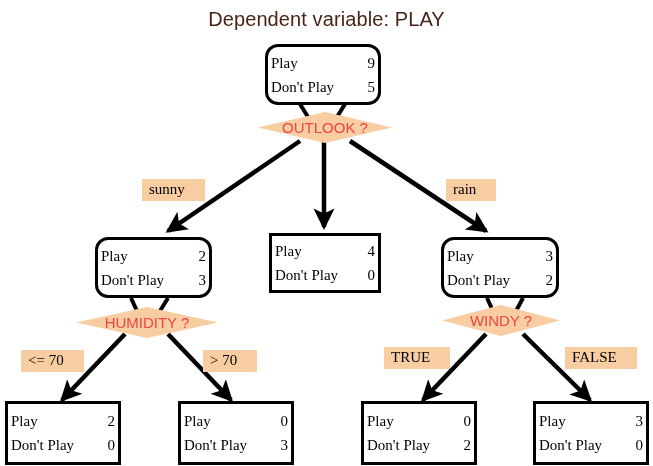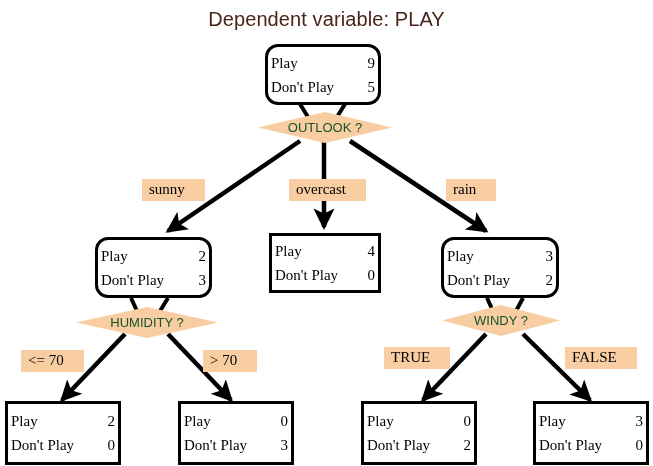--- a/index.html
+++ b/index.html
@@ -78,22 +78,22 @@
   .diamond .shape {
     position: absolute;
     left: 0; top: 0;
     width: 100%; height: 100%;
     background: #f8cda1;
     clip-path: polygon(0% 50%, 50% 0%, 100% 50%, 50% 100%);
   }
   .diamond .dtext {
     position: relative;
     font-family: "Liberation Sans", sans-serif;
-    font-size: 13px;
-    color: #14532d;
+    font-size: 15px;
+    color: #ef4444;
     white-space: nowrap;
     z-index: 2;
     text-align: center;
   }
 
   
   .edge-label {
     position: absolute;
     background: #f8cda1;
     color: #000000;
@@ -153,21 +153,20 @@
       <span class="val">5</span>
     </div>
   </div>
 
   <div class="diamond" style="left:258px; top:112px; width:134px; height:31px;">
     <span class="shape"></span>
     <span class="dtext">OUTLOOK ?</span>
   </div>
 
   <div class="edge-label" style="left:142px; top:179px;">sunny</div>
-  <div class="edge-label" style="left:289px; top:179px;">overcast</div>
   <div class="edge-label" style="left:446px; top:179px;">rain</div>
 
   <div class="node rounded" style="left:95px; top:237px; width:117px; height:61px;">
     <div class="row">
       <span class="lbl">Play</span>
       <span class="val">2</span>
     </div>
     <div class="row">
       <span class="lbl">Don't Play</span>
       <span class="val">3</span>

